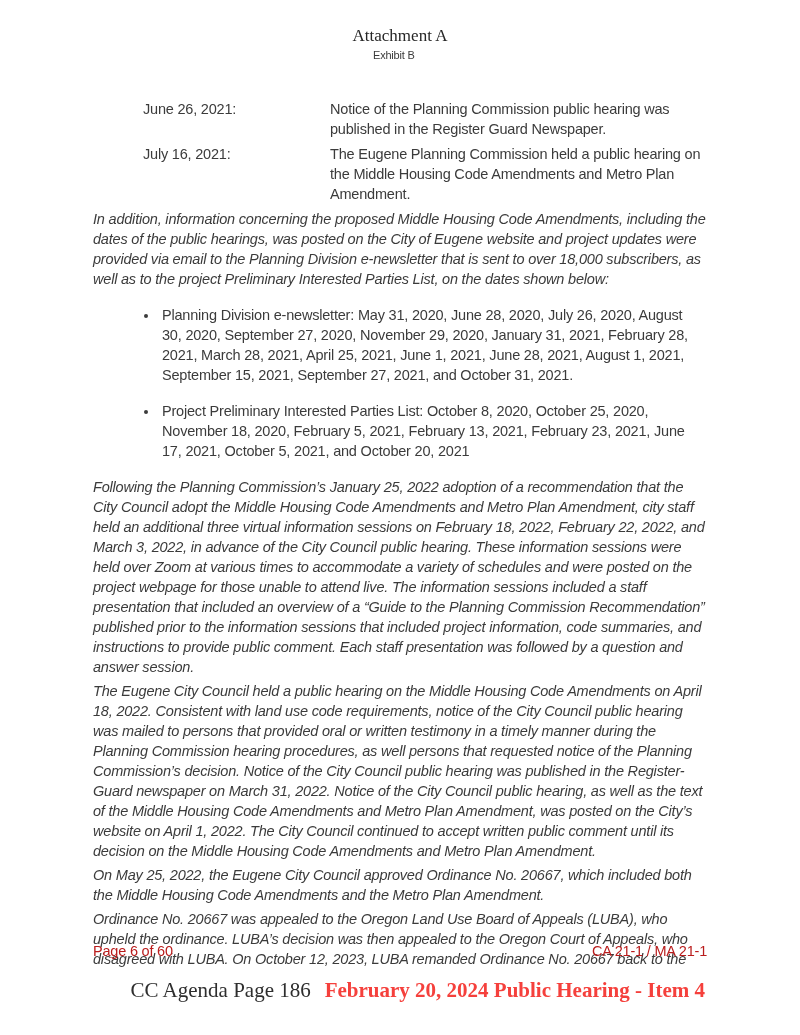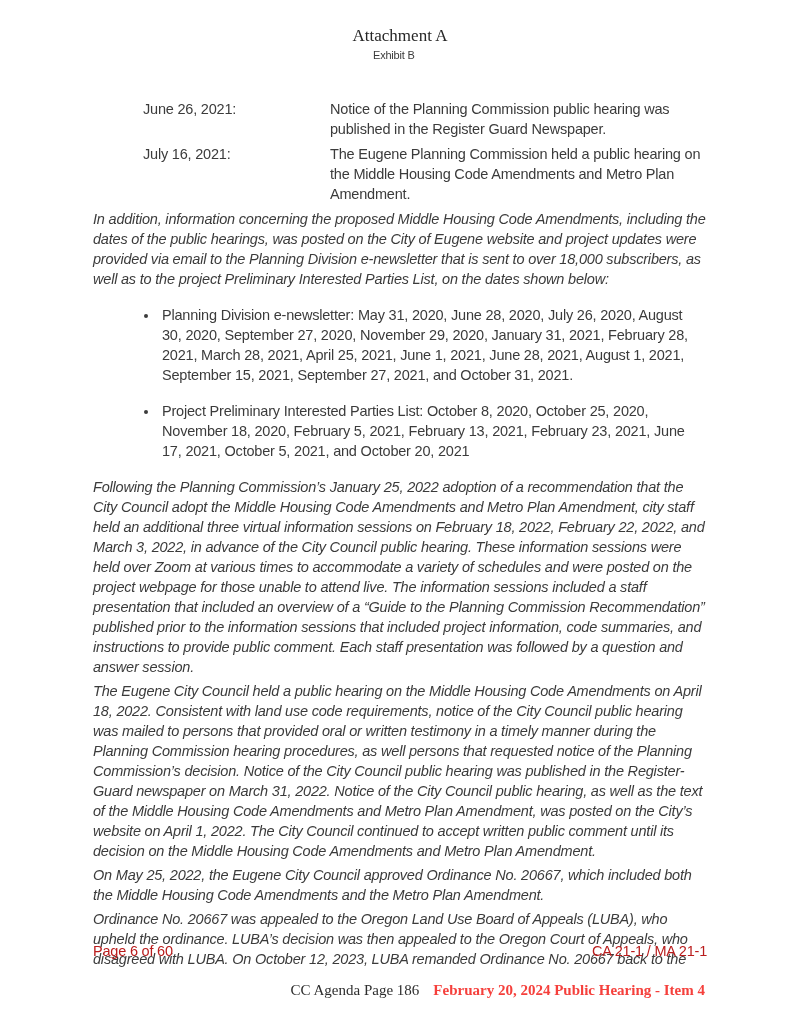--- a/index.html
+++ b/index.html
@@ -79,21 +79,21 @@
     letter-spacing: -0.2px;
     color: #b91c1c;
   }
   .agenda-footer {
     position: absolute;
     right: 95px;
     top: 981px;
     display: flex;
     gap: 14px;
     font-family: "Liberation Serif", serif;
-    font-size: 15px;
+    font-size: 21px;
     line-height: 19px;
     white-space: nowrap;
   }
   .agenda-page {
     color: #2e2e2e;
   }
   .hearing-item {
     color: #f5403c;
     font-weight: bold;
   }

